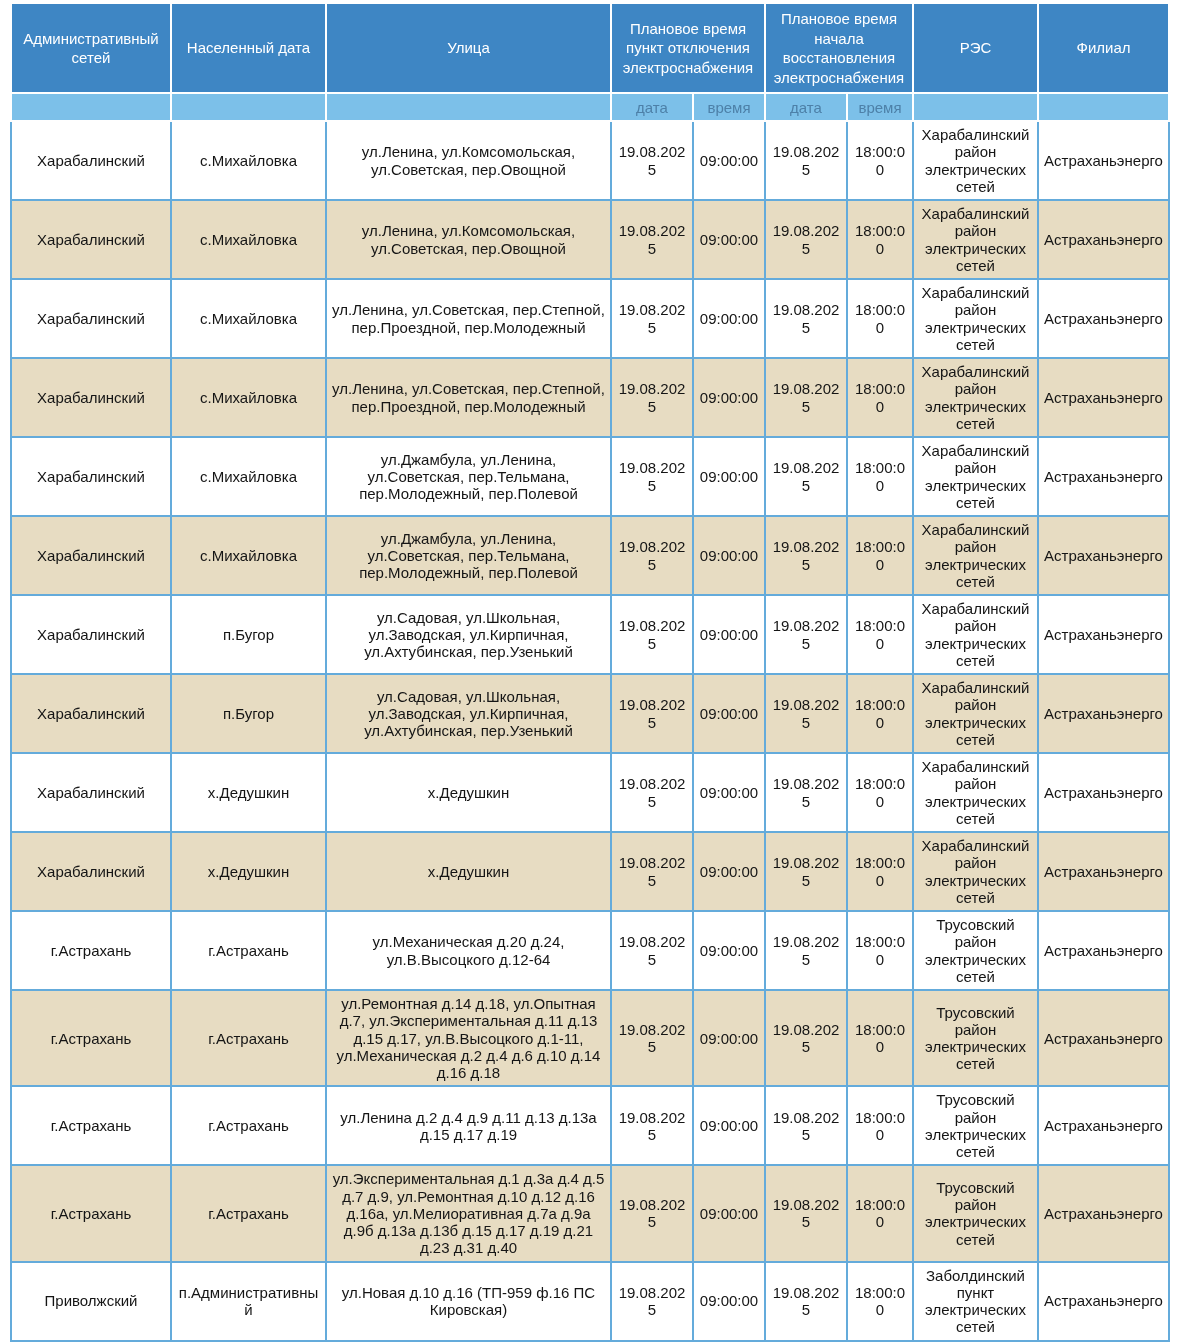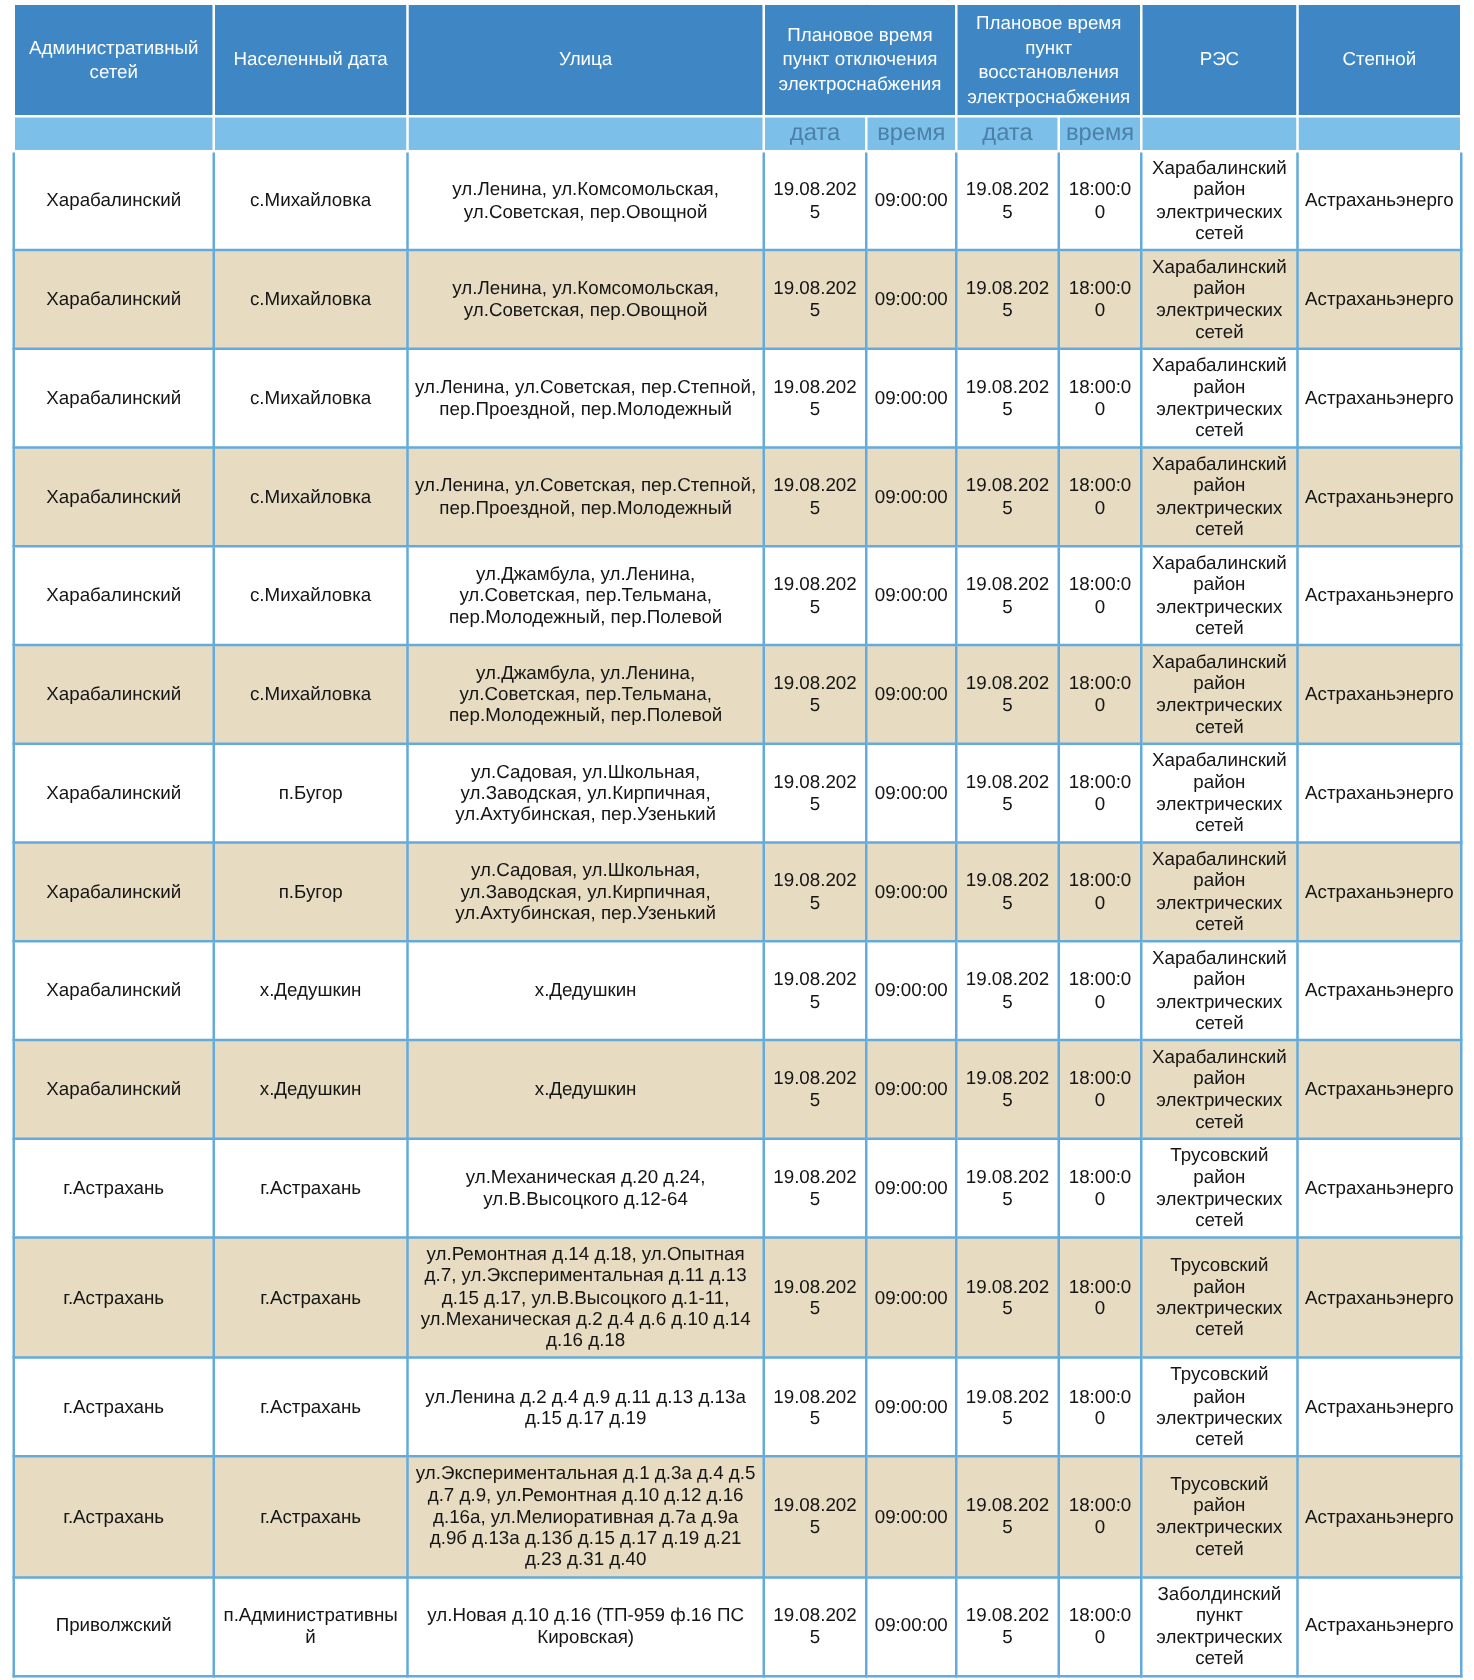--- a/index.html
+++ b/index.html
@@ -22,21 +22,21 @@
   thead th{
     font-weight:400;border:2px solid #ffffff;
     text-align:center;vertical-align:middle;
   }
   tr.main-header-row th{
     background:var(--header-bg);color:var(--header-text);
     height:84px;font-size:15px;line-height:1.3;padding:2px 6px;
   }
   tr.sub-header-row th{
     background:var(--subheader-bg);color:var(--subheader-text);
-    height:24px;font-size:19px;padding:1px 4px;margin-top:48px;
+    height:24px;font-size:15px;padding:1px 4px;margin-top:48px;
   }
   tbody td{
     border:2px solid var(--body-border);
     background:var(--row-bg);
     text-align:center;vertical-align:middle;
     font-size:15px;line-height:1.15;color:var(--body-text);
     padding:4px 4px;word-wrap:break-word;
   }
   tbody tr.alt td{background:var(--row-alt-bg);}
 </style>
@@ -55,23 +55,23 @@
       <col style="width:66px">
       <col style="width:125px">
       <col style="width:131px">
     </colgroup>
     <thead>
       <tr class="main-header-row">
         <th>Административный сетей</th>
         <th>Населенный дата</th>
         <th>Улица</th>
         <th colspan="2">Плановое время пункт отключения электроснабжения</th>
-        <th colspan="2">Плановое время пункт восстановления электроснабжения</th>
+        <th colspan="2">Плановое время начала восстановления электроснабжения</th>
         <th>РЭС</th>
-        <th>Степной</th>
+        <th>Филиал</th>
       </tr>
       <tr class="sub-header-row">
         <th></th>
         <th></th>
         <th></th>
         <th>дата</th>
         <th>время</th>
         <th>дата</th>
         <th>время</th>
         <th></th>

